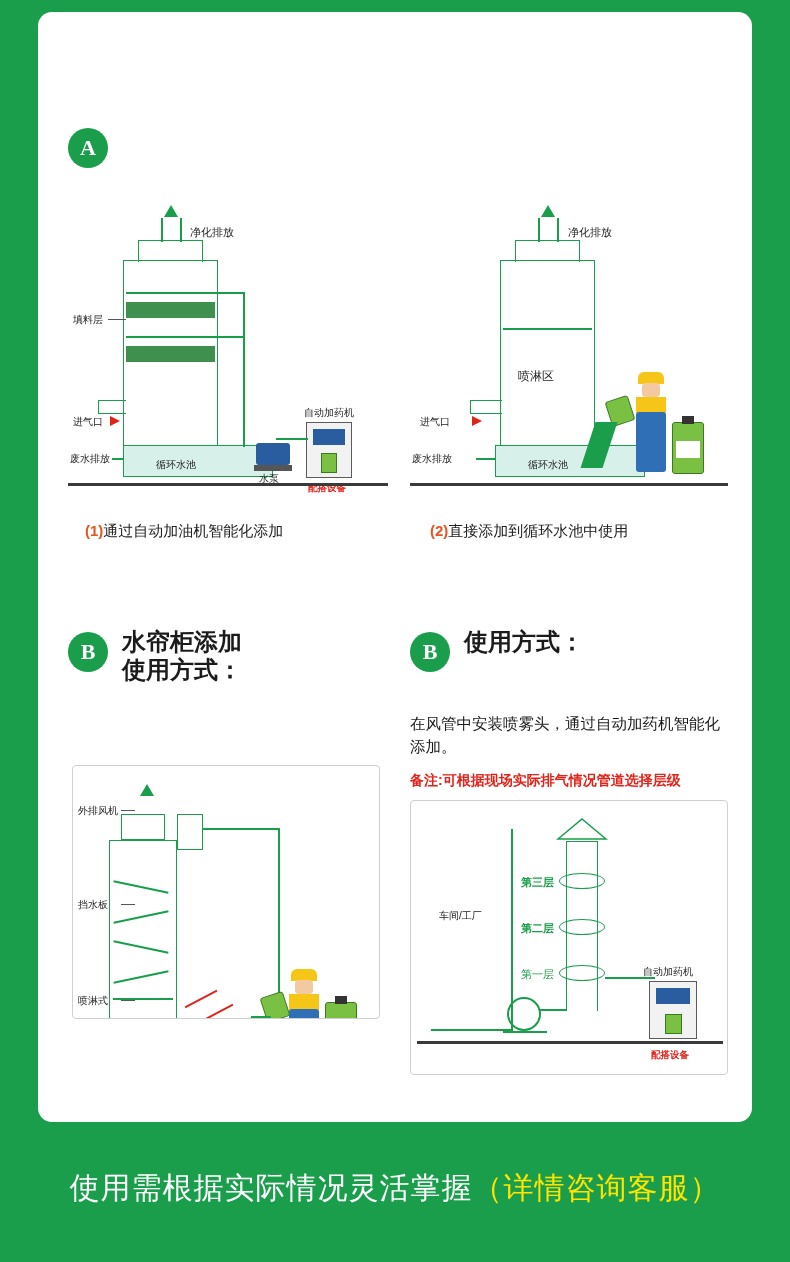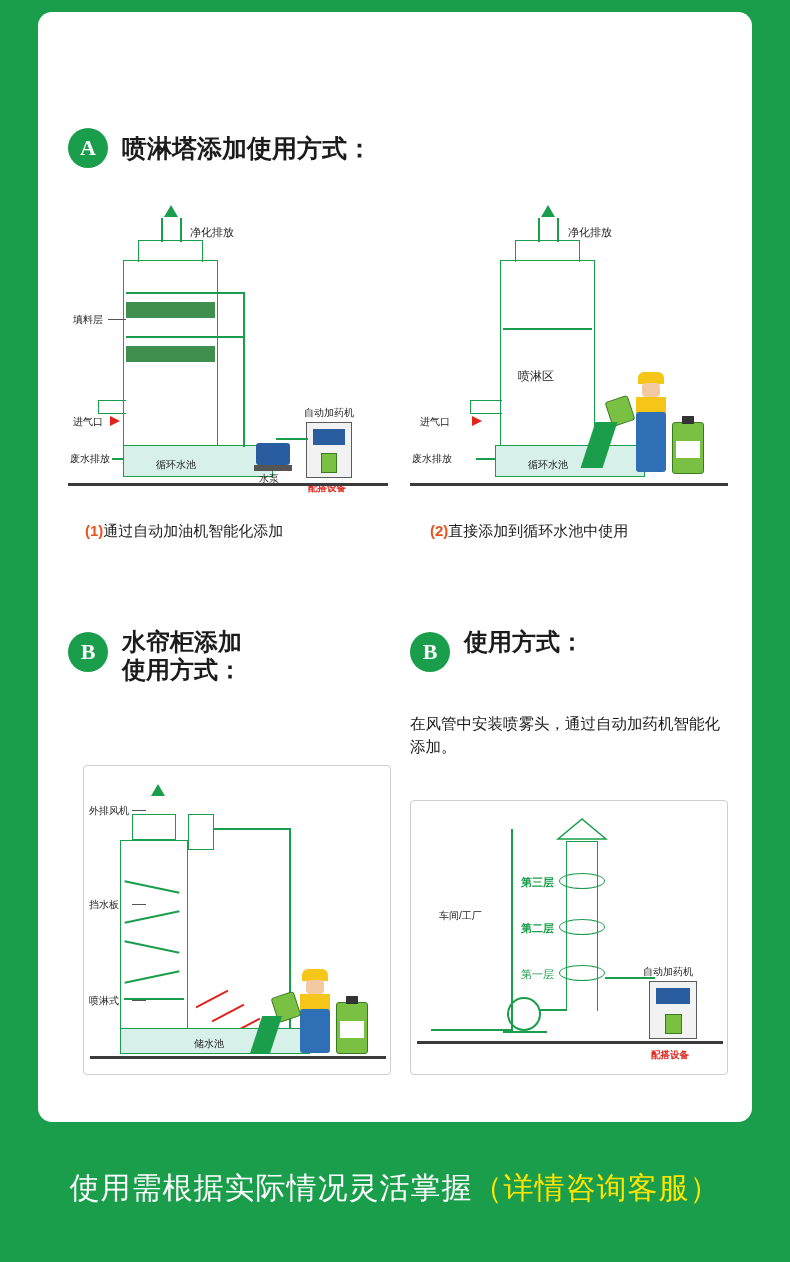--- a/index.html
+++ b/index.html
@@ -166,21 +166,20 @@
 </head>
 <body>
 
 <div class="page">
 
   <div class="inner-card"></div>
 
 
   <div class="sec-head" style="left:68px; top:128px;">
     <div class="badge">A</div>
-    <div class="sec-title">喷淋塔添加使用方式：</div>
   </div>
 
   <div style="position:absolute; left:68px; top:200px; width:320px; height:300px;">
 
     <div class="gbox" style="left:55px; top:60px; width:95px; height:190px; border-bottom:none;"></div>
     <div class="gbox" style="left:70px; top:40px; width:65px; height:22px; border-bottom:none; transform:skewY(0deg);"></div>
     <div class="gline" style="left:93px; top:18px; width:2px; height:24px;"></div>
     <div class="gline" style="left:112px; top:18px; width:2px; height:24px;"></div>
     <div class="arrow-up" style="left:96px; top:5px;"></div>
     <div class="lbl" style="left:122px; top:25px; font-size:11px;">净化排放</div>
@@ -273,22 +272,23 @@
     </div>
   </div>
 
   <div class="sec-head" style="left:410px; top:628px; align-items:flex-start;">
     <div class="badge" style="margin-top:4px;">B</div>
     <div class="sec-title two-line">
       <div>使用方式：</div>
     </div>
   </div>
   <div class="body-text" style="left:410px; top:712px; width:320px;">在风管中安装喷雾头，通过自动加药机智能化添加。</div>
-
-  <div class="panel" style="left:72px; top:765px; width:308px; height:310px;margin-left:11px;">
+  <div class="note-red" style="left:410px; top:772px;">备注:可根据现场实际排气情况管道选择层级</div>
+
+  <div class="panel" style="left:72px; top:765px; width:308px; height:254px;">
     <div style="position:absolute; inset:0;">
 
       <div class="arrow-up" style="left:67px; top:18px;"></div>
       <div class="lbl" style="left:5px; top:38px;">外排风机</div>
       <div class="gline" style="left:48px; top:44px; width:14px; height:1px; background:#555;"></div>
 
       <div class="gbox" style="left:48px; top:48px; width:44px; height:26px;"></div>
       <div class="gbox" style="left:36px; top:74px; width:68px; height:190px;"></div>
       <div class="gbox" style="left:104px; top:48px; width:26px; height:36px;"></div>
       <div class="gline" style="left:205px; top:62px; width:2px; height:200px;"></div>

